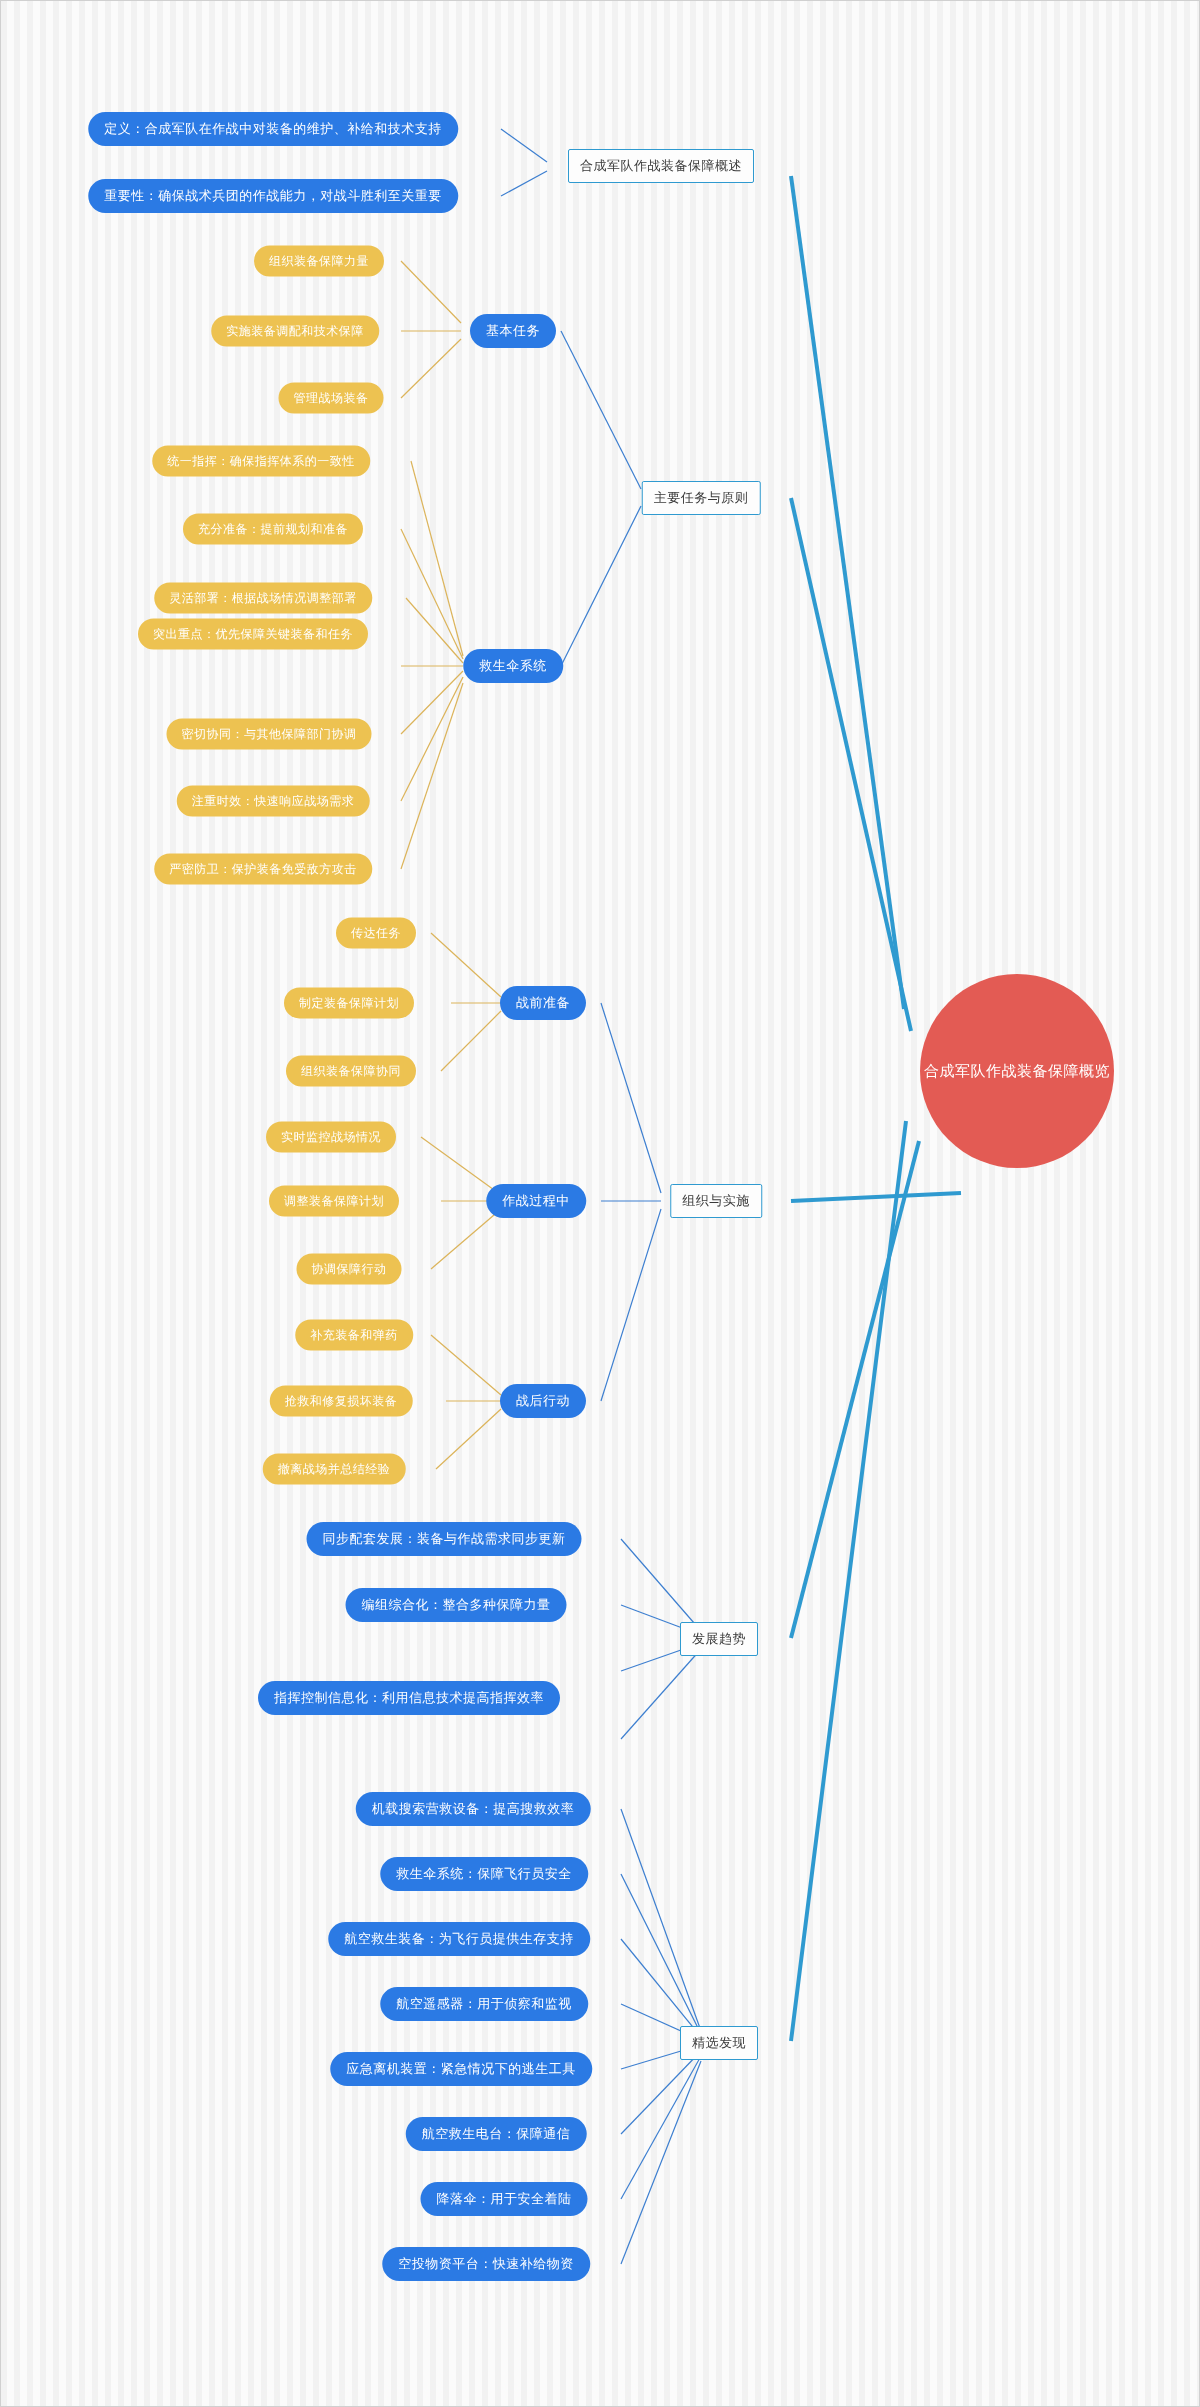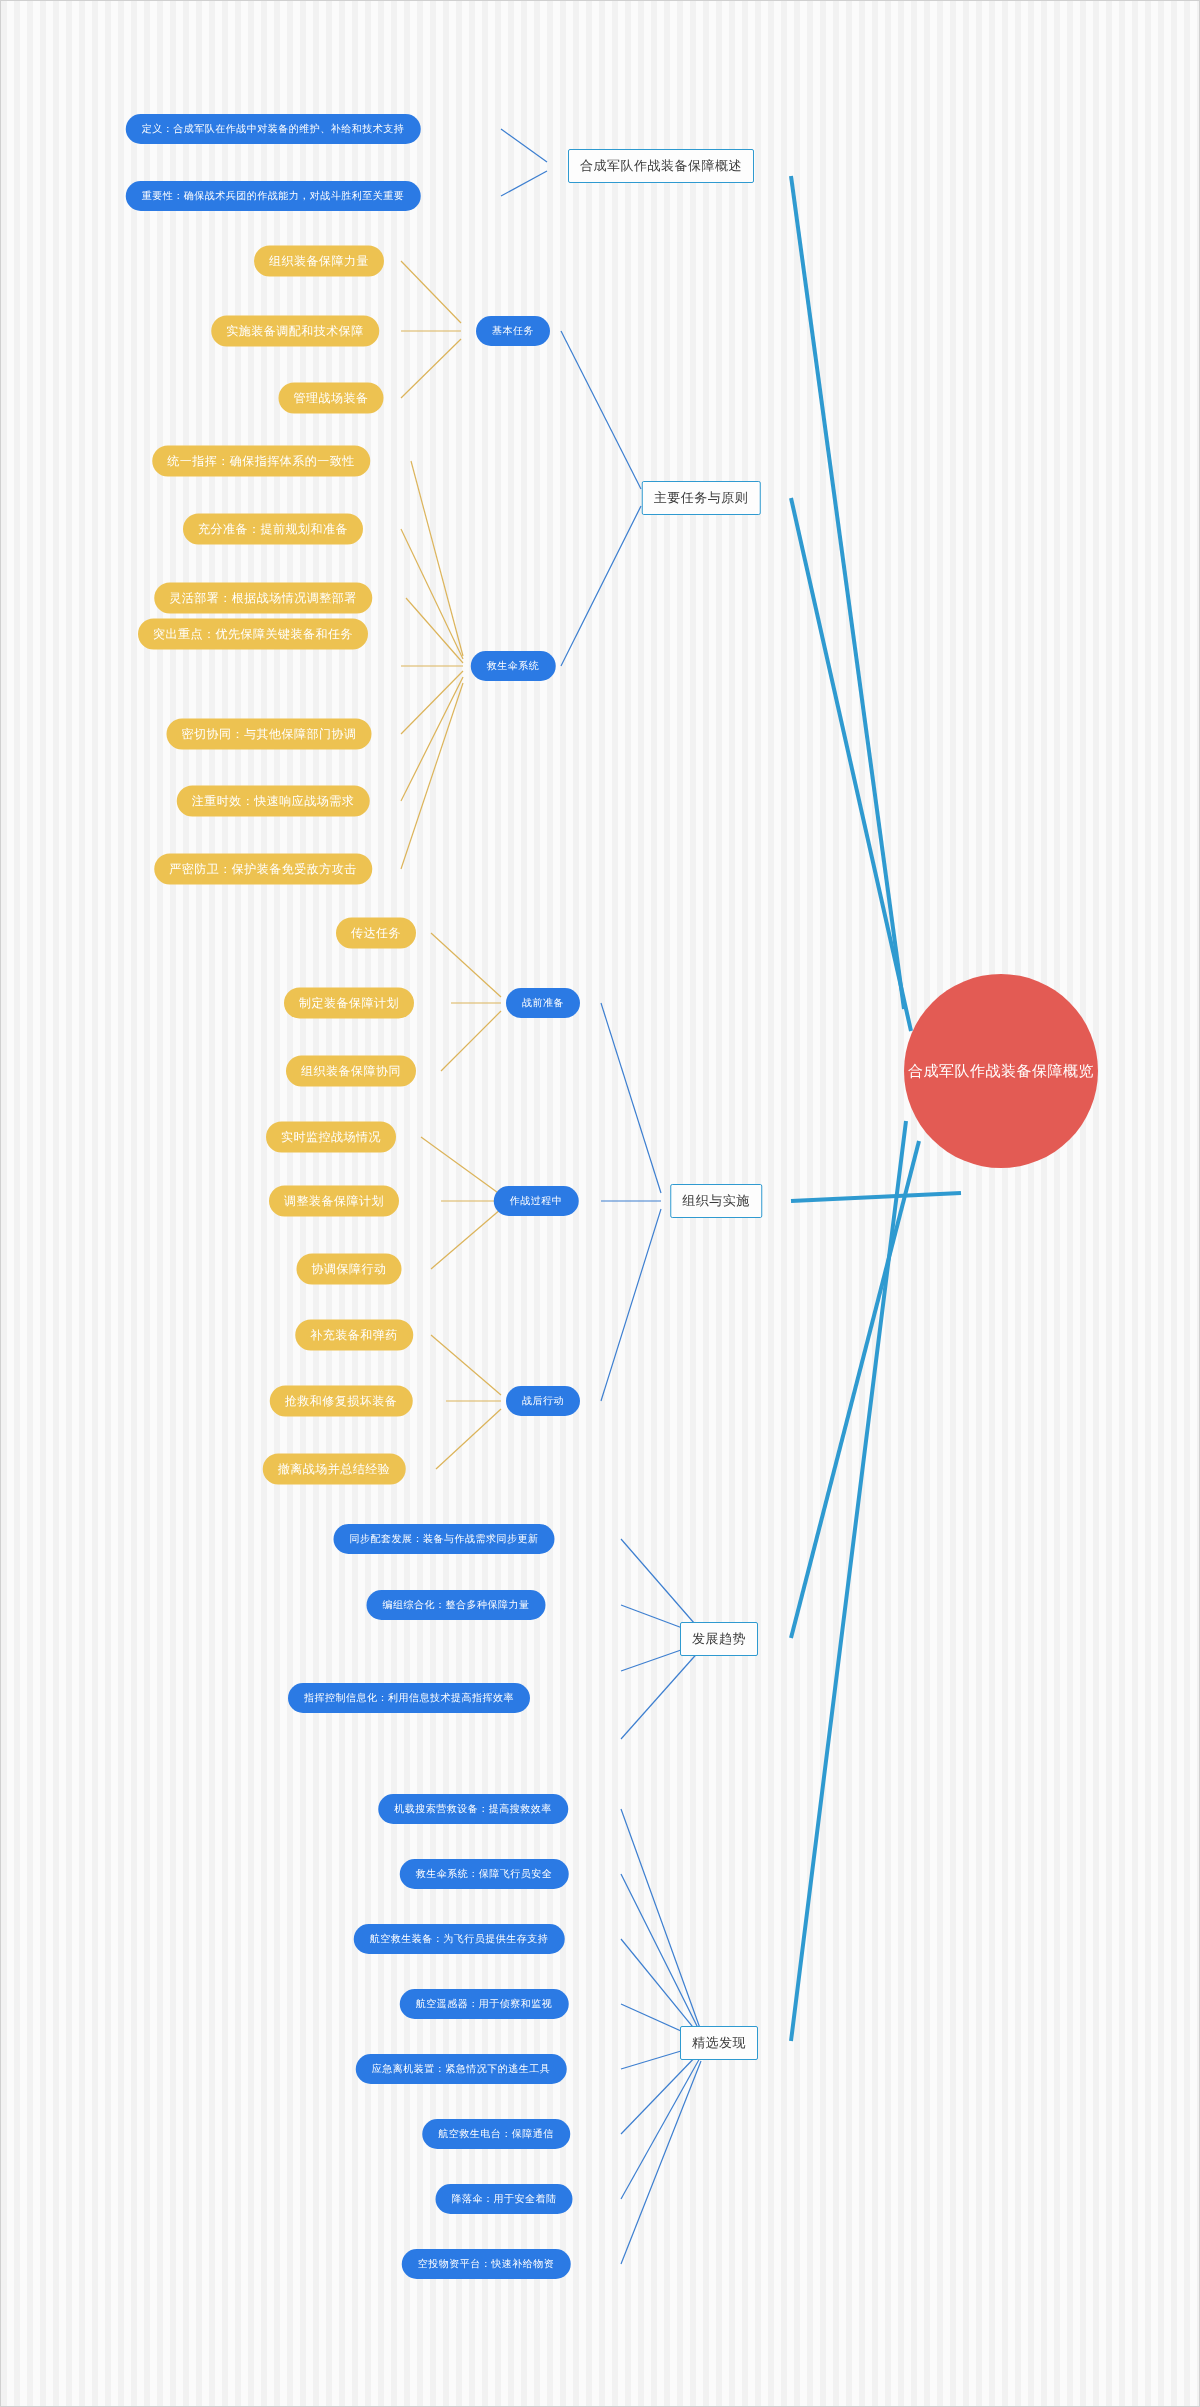--- a/index.html
+++ b/index.html
@@ -34,35 +34,36 @@
     letter-spacing:.5px;
   }
   
   .node.root{
     border-radius:50%;
     background:#e35b54;
     color:#ffffff;
     font-size:15px;
     width:194px;height:194px;
     text-align:center;
+    margin-left:16px;
   }
   
   .node.branch{
     background:#fdfdfd;
     border:1.5px solid #2f9ad0;
     color:#3a3a3a;
     font-size:13px;
     border-radius:2px;
     padding:7px 11px;
   }
   
   .node.blue{
     background:#2b7ae4;
     color:#ffffff;
-    font-size:10px;
+    font-size:13px;
     border-radius:20px;
     padding:8px 16px;
   }
   
   .node.yellow{
     background:#edc251;
     color:#ffffff;
     font-size:12px;
     border-radius:20px;
     padding:7px 15px;

